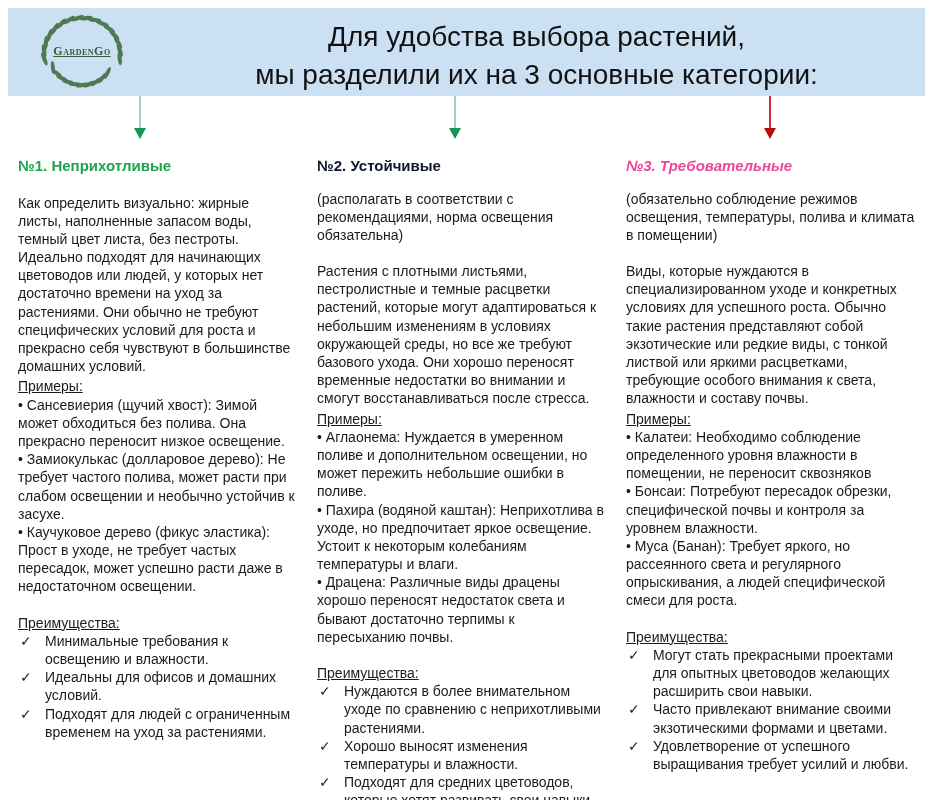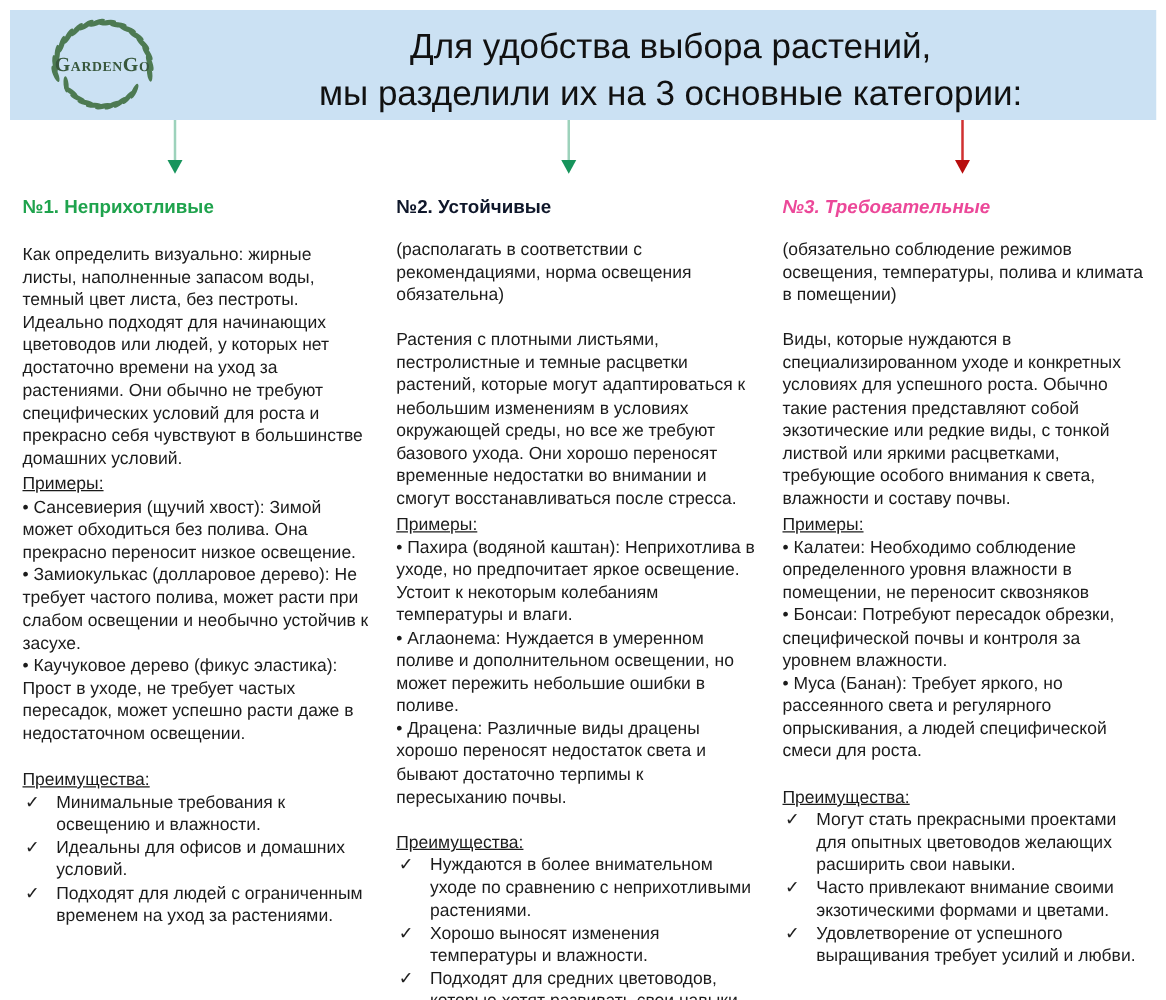--- a/index.html
+++ b/index.html
@@ -21,23 +21,24 @@
   .logo {
     position: absolute; left: 14px; top: 0; width: 120px; height: 88px;
   }
   .logo svg { position: absolute; left: 0; top: 0; }
   .logo-text {
     position: absolute; left: 0; top: 36px; width: 120px;
     text-align: center;
     font-family: "Liberation Serif", serif;
     font-variant: small-caps;
     font-weight: 700;
-    font-size: 16px;
+    font-size: 12px;
     letter-spacing: 0.5px;
     color: #38583d;
+    text-decoration: underline;
   }
   .header-title {
     position: absolute; left: 150px; right: 10px; top: 10px;
     text-align: center;
     font-size: 28px;
     line-height: 1.35;
     color: #111;
   }
 
   
@@ -157,22 +158,22 @@
           <div class="advantage-item">Подходят для людей с ограниченным временем на уход за растениями.</div>
         </div>
     </div>
 
     <div class="column">
       <div class="col-heading" style="color: #0f172a;">№2. Устойчивые</div>
       <div class="col-subtitle">(располагать в соответствии с рекомендациями, норма освещения обязательна)</div>
       <div class="col-description">Растения с плотными листьями, пестролистные и темные расцветки растений, которые могут адаптироваться к небольшим изменениям в условиях окружающей среды, но все же требуют базового ухода. Они хорошо переносят временные недостатки во внимании и смогут восстанавливаться после стресса.</div>
       <div class="section-label">Примеры:</div>
       <div>
+          <div class="example-item">Аглаонема: Нуждается в умеренном поливе и дополнительном освещении, но может пережить небольшие ошибки в поливе.</div>
           <div class="example-item">Пахира (водяной каштан): Неприхотлива в уходе, но предпочитает яркое освещение. Устоит к некоторым колебаниям температуры и влаги.</div>
-          <div class="example-item">Аглаонема: Нуждается в умеренном поливе и дополнительном освещении, но может пережить небольшие ошибки в поливе.</div>
           <div class="example-item">Драцена: Различные виды драцены хорошо переносят недостаток света и бывают достаточно терпимы к пересыханию почвы.</div>
         </div>
       <div class="section-label advantages">Преимущества:</div>
       <div>
           <div class="advantage-item">Нуждаются в более внимательном уходе по сравнению с неприхотливыми растениями.</div>
           <div class="advantage-item">Хорошо выносят изменения температуры и влажности.</div>
           <div class="advantage-item">Подходят для средних цветоводов, которые хотят развивать свои навыки.</div>
         </div>
     </div>
 

